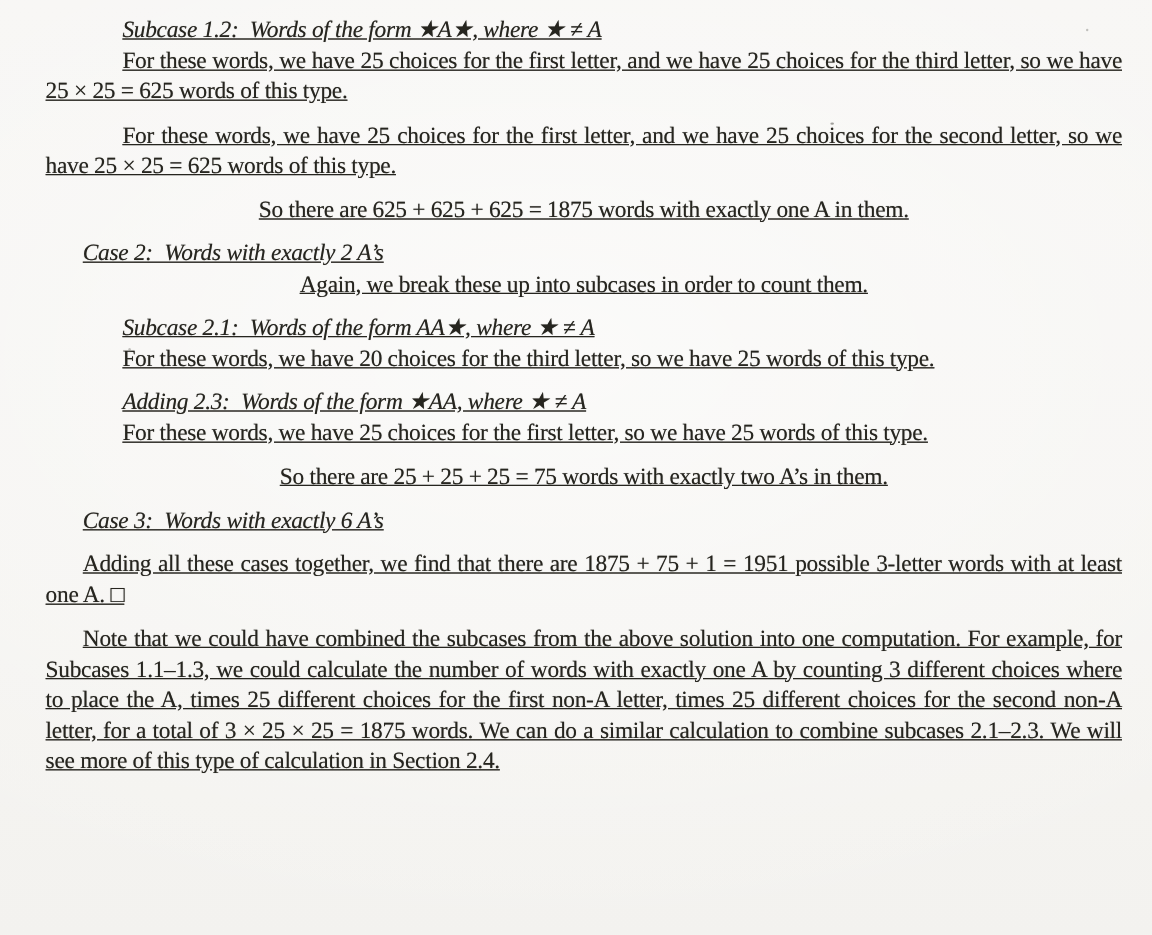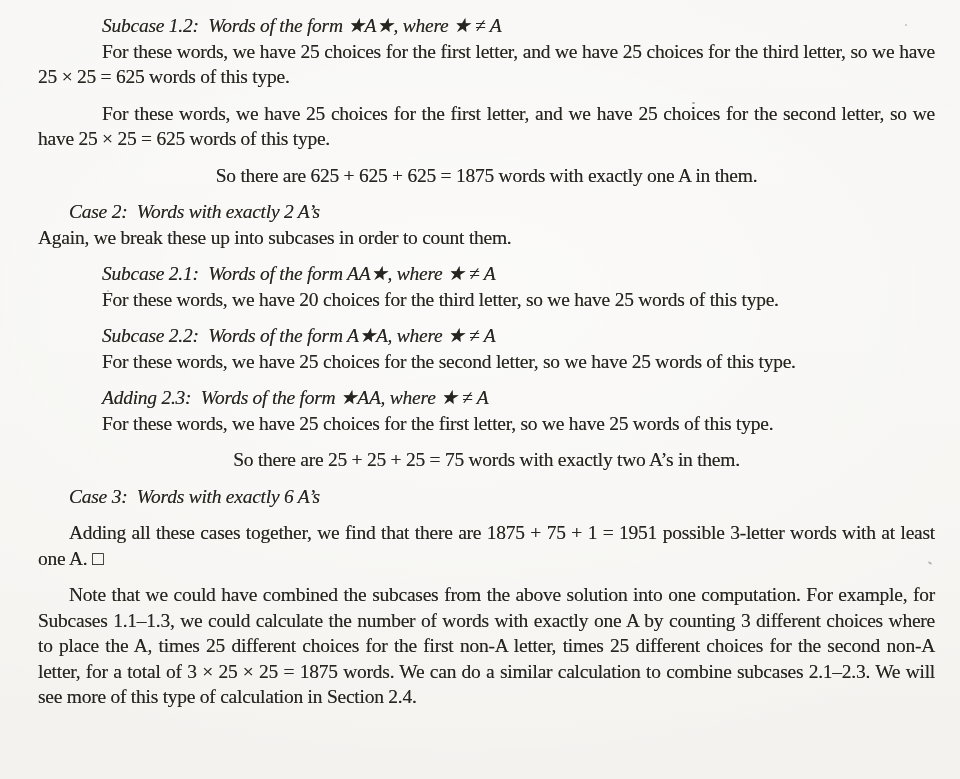--- a/index.html
+++ b/index.html
@@ -17,28 +17,29 @@
     width: 960px;
     height: 779px;
     box-sizing: border-box;
     padding: 13px 25px 0 38px;
     font-family: "Liberation Serif", "DejaVu Serif", serif;
     font-size: 19.5px;
     letter-spacing: -0.25px;
     line-height: 25.5px;
     color: #26251f;
     text-shadow: 0 0 0.6px rgba(38,37,33,0.55);
+    text-decoration: underline;
   }
   .page p { margin: 0; }
   .blk { margin: 0 0 11px 0; }
   .blk:last-child { margin-bottom: 0; }
   .head-sub  { padding-left: 64px; font-style: italic; }
   .body-sub  { text-indent: 64px; text-align: justify; }
   .head-case { padding-left: 31px; font-style: italic; }
-  .body-case { text-align: left; }
+  .body-case { text-align: center; }
   .flush     { text-align: center; }
   .para      { text-indent: 31px; text-align: justify; }
   .speck {
     position: absolute;
     background: rgba(90,88,82,0.55);
     border-radius: 50%;
   }
   .speck.s1 { left: 692px; top: 102px; width: 3px; height: 2px; }
   .speck.s2 { left: 928px; top: 562px; width: 4px; height: 2px; transform: rotate(35deg); background: rgba(90,88,82,0.45); }
   .speck.s3 { left: 107px; top: 290px; width: 2px; height: 2px; background: rgba(90,88,82,0.35); }
@@ -65,24 +66,20 @@
   <section class="blk">
     <p class="head-case">Case 2: Words with exactly 2 A’s</p>
     <p class="body-case">Again, we break these up into subcases in order to count them.</p>
   </section>
 
   <section class="blk">
     <p class="head-sub">Subcase 2.1: Words of the form AA★, where ★ ≠ A</p>
     <p class="body-sub">For these words, we have 20 choices for the third letter, so we have 25 words of this type.</p>
   </section>
 
-  <section class="blk">
-    <p class="head-sub">Subcase 2.2: Words of the form A★A, where ★ ≠ A</p>
-    <p class="body-sub">For these words, we have 25 choices for the second letter, so we have 25 words of this type.</p>
-  </section>
 
   <section class="blk">
     <p class="head-sub">Adding 2.3: Words of the form ★AA, where ★ ≠ A</p>
     <p class="body-sub">For these words, we have 25 choices for the first letter, so we have 25 words of this type.</p>
   </section>
 
   <section class="blk">
     <p class="flush">So there are 25 + 25 + 25 = 75 words with exactly two A’s in them.</p>
   </section>
 

